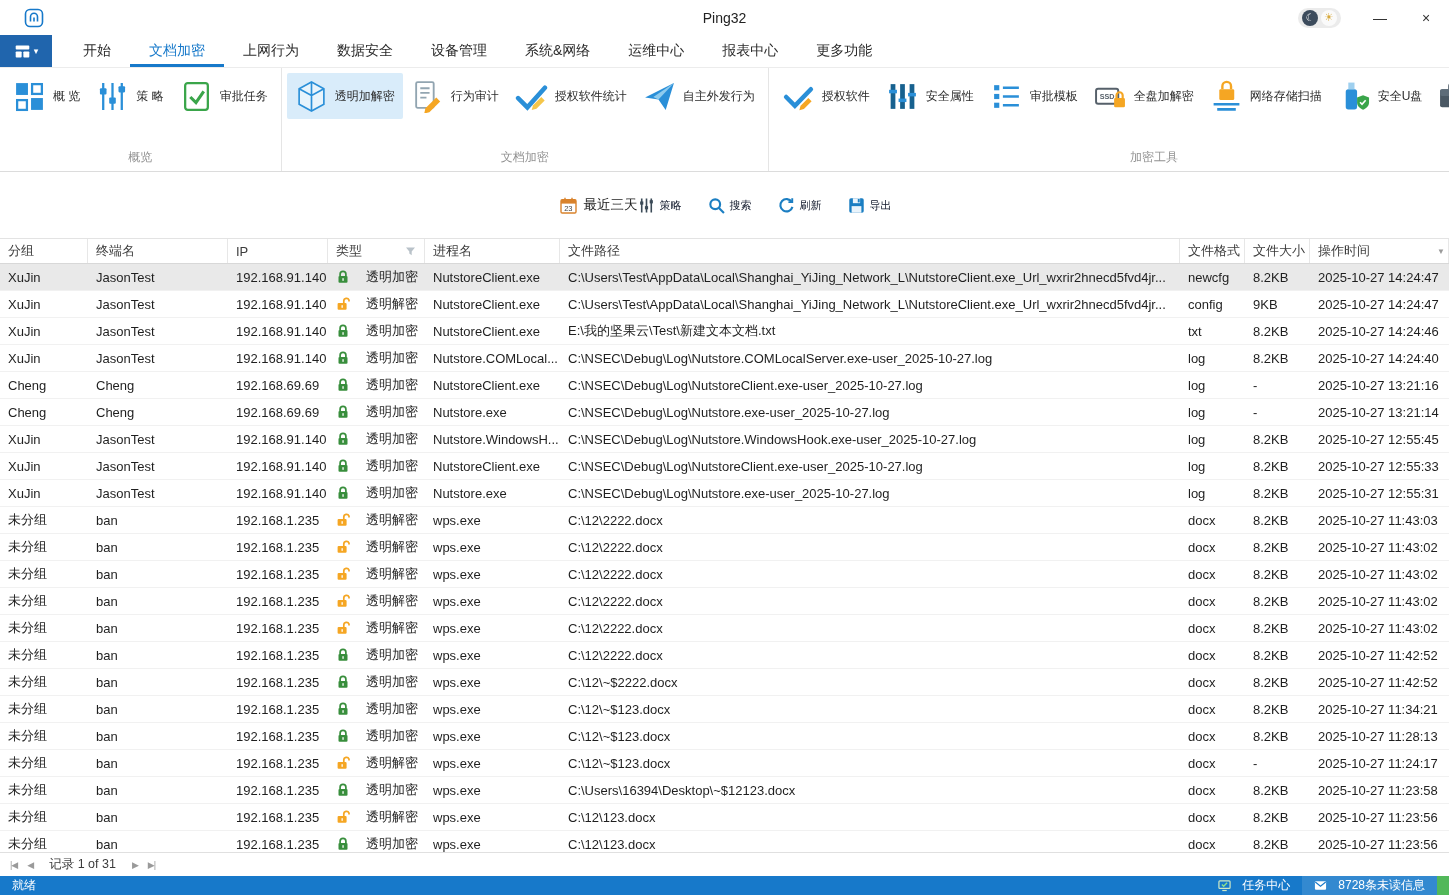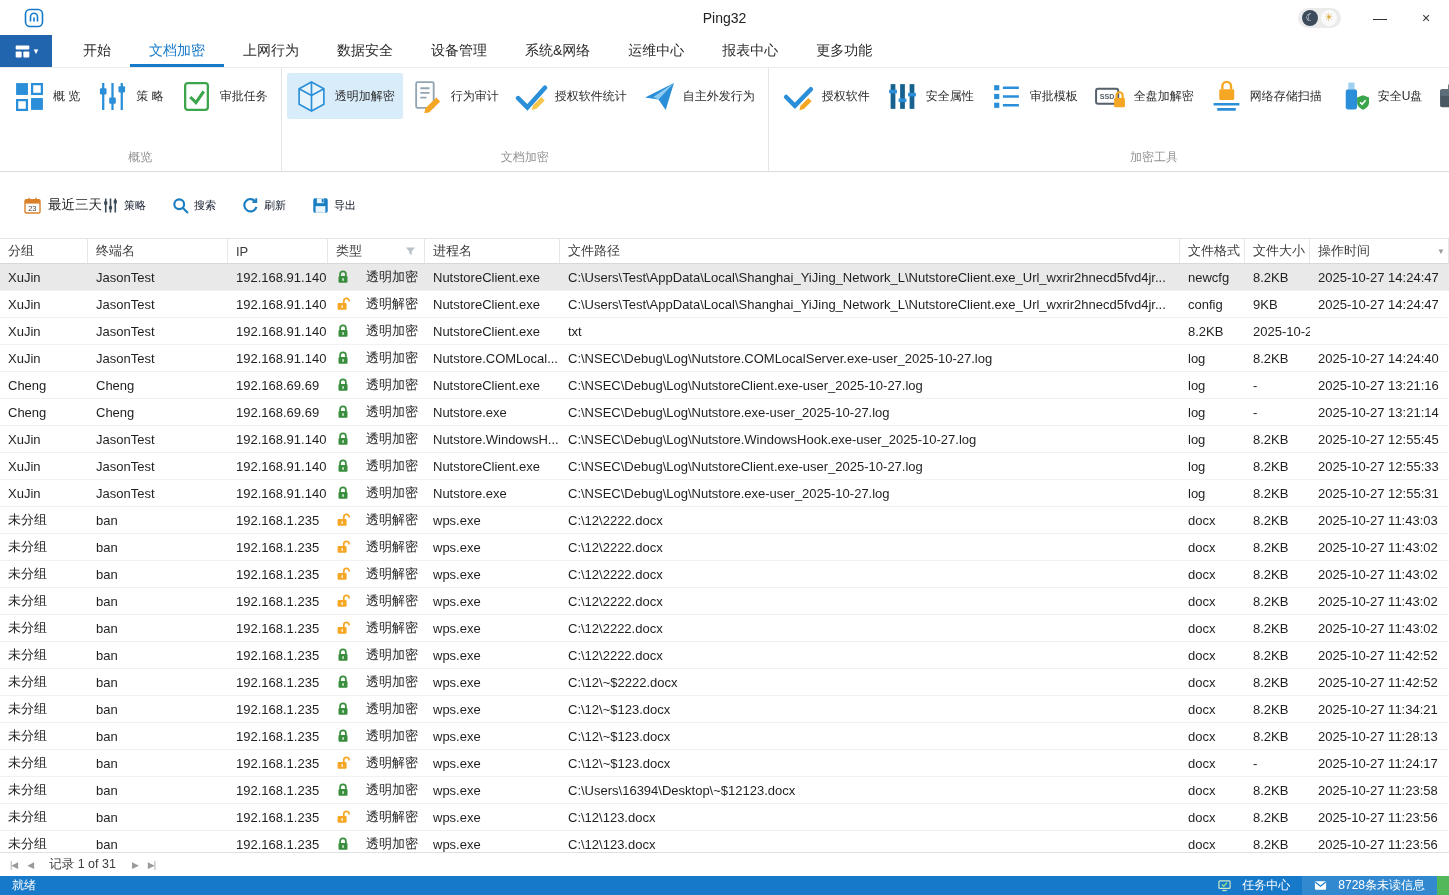--- a/index.html
+++ b/index.html
@@ -35,21 +35,21 @@
   .rgroup{display:flex;flex-direction:column;border-right:1px solid #e5e5e5;padding:5px 5px 0}
   .ritems{display:flex;align-items:flex-start;flex:1}
   .ritem{display:flex;flex-direction:row;align-items:center;gap:7px;padding:7px 8px 6px;border-radius:2px;cursor:pointer;min-width:52px}
   .ritem.selected{background:#d9ecfa}
   .ricon{width:33px;height:33px}
   .ricon svg{width:100%;height:100%}
   .rlbl{font-size:12px;color:#2b2b2b;white-space:nowrap}
   .rglabel{text-align:center;font-size:12px;color:#919191;padding:1px 0 5px}
 
   
-  .toolbar{height:66px;display:flex;align-items:center;justify-content:flex-start;padding:0 22px 0 24px}
+  .toolbar{height:66px;display:flex;align-items:center;justify-content:center;padding:0 22px 0 24px}
   .date-filter{display:flex;align-items:center;gap:7px;font-size:13.5px;color:#222;cursor:pointer}
   .ic16{width:17px;height:17px;display:inline-flex}
   .ic16 svg{width:100%;height:100%}
   .tb-actions{display:flex;align-items:center;gap:26px}
   .tb-action{display:flex;align-items:center;gap:5px;font-size:11px;color:#0f172a;cursor:pointer}
 
   
   .thead{display:grid;grid-template-columns:var(--cols);height:26px;border-top:1px solid #e3e3e3;border-bottom:1px solid #d8d8d8;position:relative;background:#fff}
   .th{display:flex;align-items:center;padding:0 8px;font-size:13px;color:#3c3c3c;border-right:1px solid #e7e7e7;cursor:pointer;overflow:hidden;white-space:nowrap}
   .funnel{margin-left:auto;width:11px;height:11px;display:inline-flex}
@@ -424,20 +424,21 @@
         <span class="ic14">
           <svg viewBox="0 0 14 14">
             <path d="M4.1 6V4.3a2.9 2.9 0 0 1 5.8 0V6" fill="none" stroke="#388e3c" stroke-width="1.7"></path>
             <rect x="2.5" y="6" width="9" height="6.8" rx="1.1" fill="#388e3c"></rect>
             <rect x="6.4" y="8.2" width="1.3" height="2.6" fill="#fff"></rect>
           </svg>
         </span>
         <span>透明加密</span>
       </div>
       <div class="tcell">NutstoreClient.exe</div>
+      <div class="tcell">E:\我的坚果云\Test\新建文本文档.txt</div>
       <div class="tcell">txt</div>
       <div class="tcell">8.2KB</div>
       <div class="tcell">2025-10-27 14:24:46</div>
     </div>
     <div class="trow">
       <div class="tcell">XuJin</div>
       <div class="tcell">JasonTest</div>
       <div class="tcell">192.168.91.140</div>
       <div class="tcell type">
         <span class="ic14">

